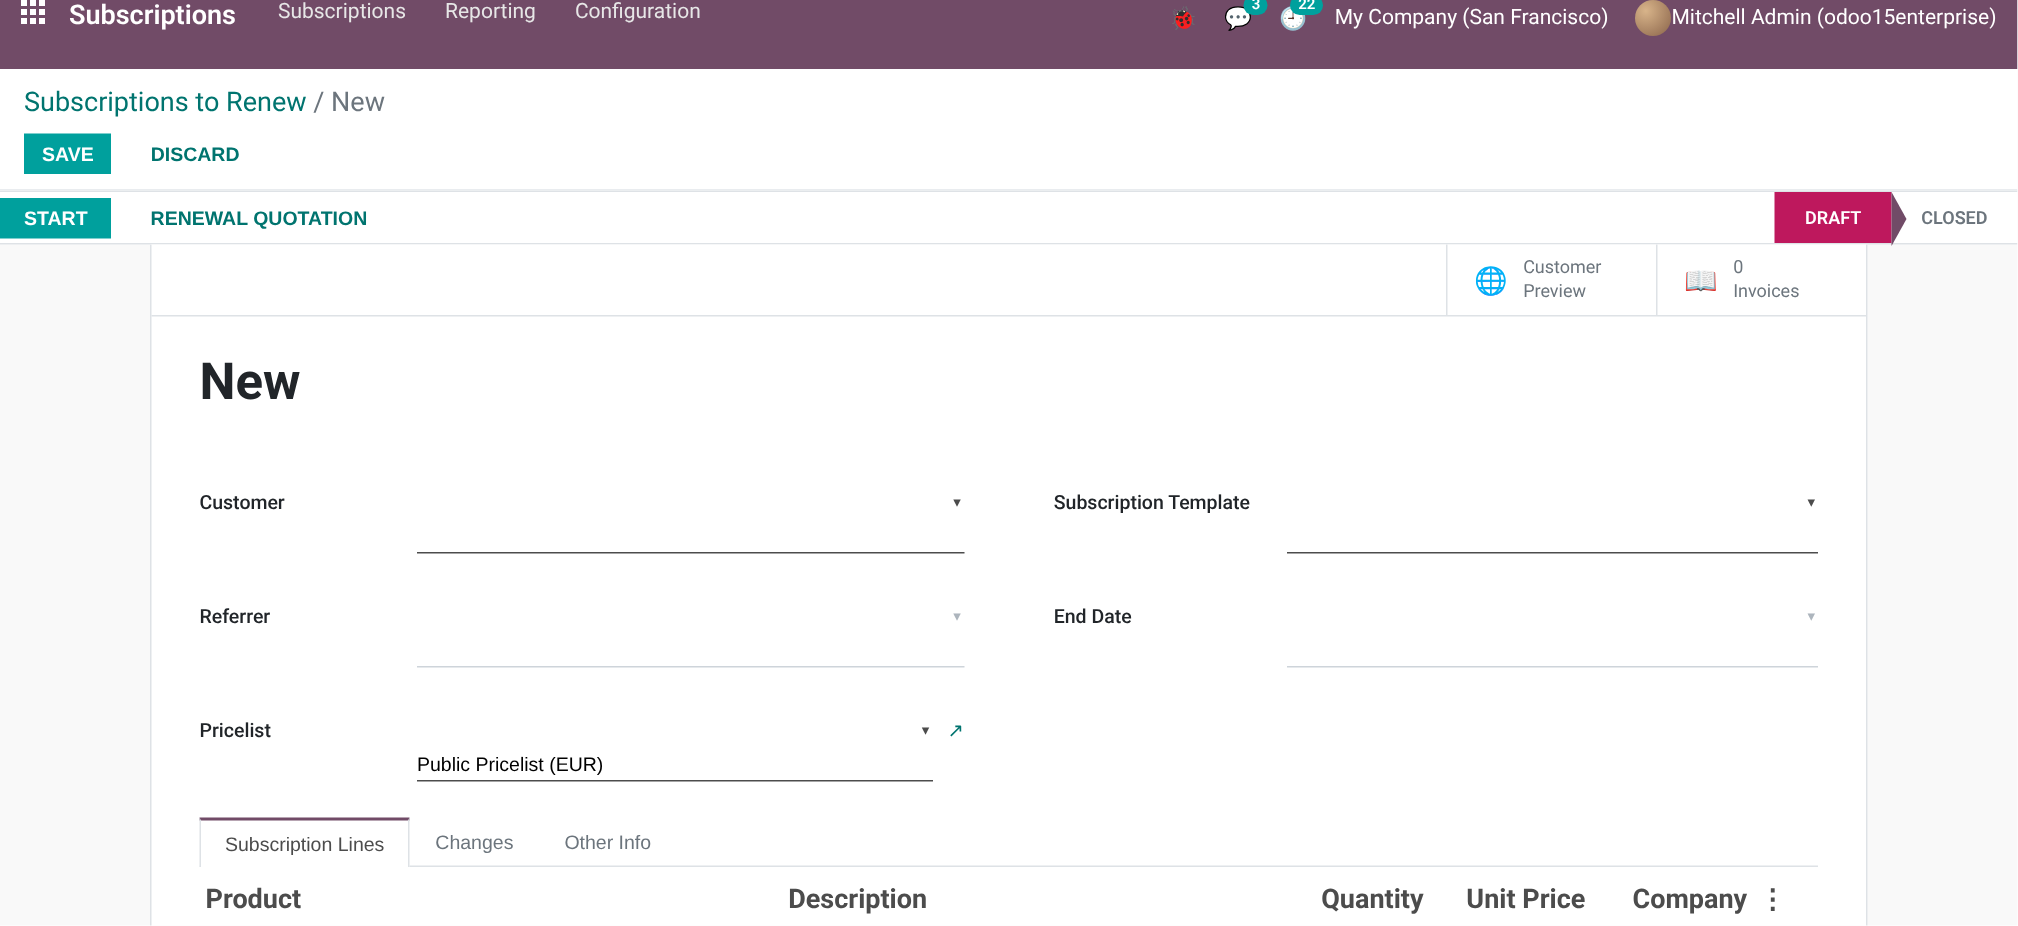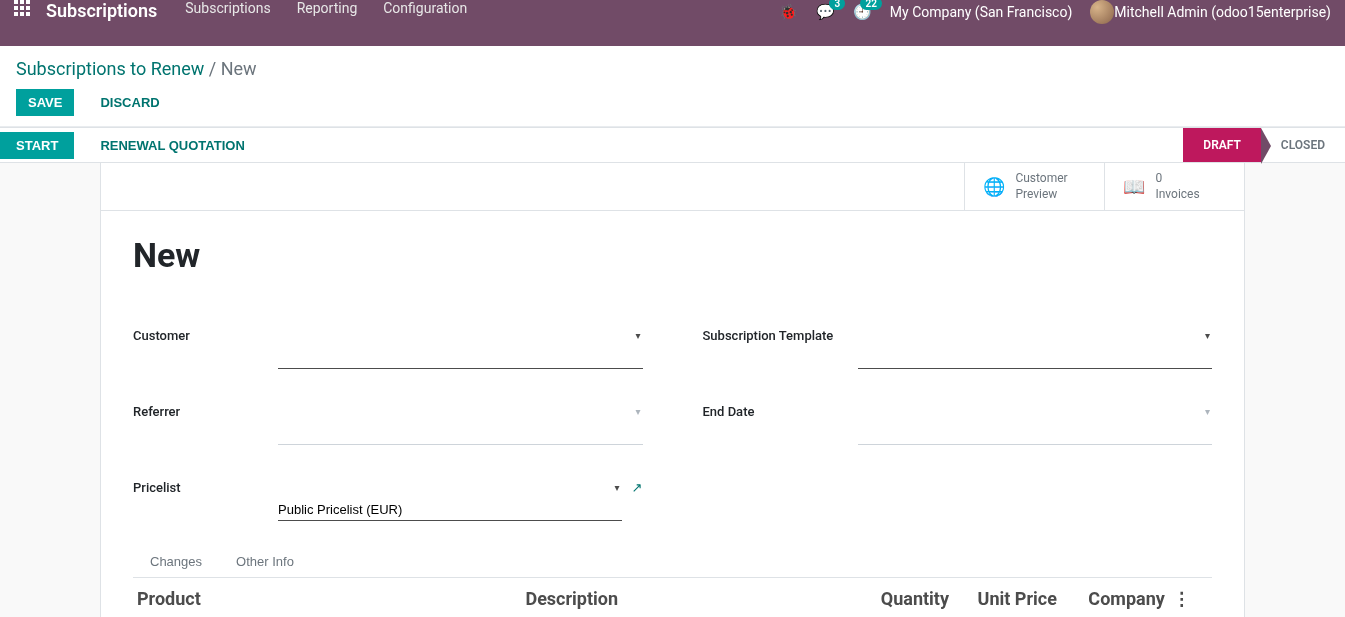--- a/index.html
+++ b/index.html
@@ -244,20 +244,21 @@
             <div class="field-label" style="width:155px">End Date</div>
             <div class="dropdown-wrap">
               <input class="field-input muted-border" value="" style="">
               <span class="caret muted">▾</span>
             </div>
           </div>
         </div>
       </div>
 
       <div class="tabs">
+        <button class="tab active">Subscription Lines</button>
         <button class="tab">Changes</button>
         <button class="tab">Other Info</button>
       </div>
 
       <table class="tbl">
         <thead>
           <tr>
             <th style="width:36%">Product</th>
             <th style="width:30%">Description</th>
             <th class="r" style="width:10%">Quantity</th>

